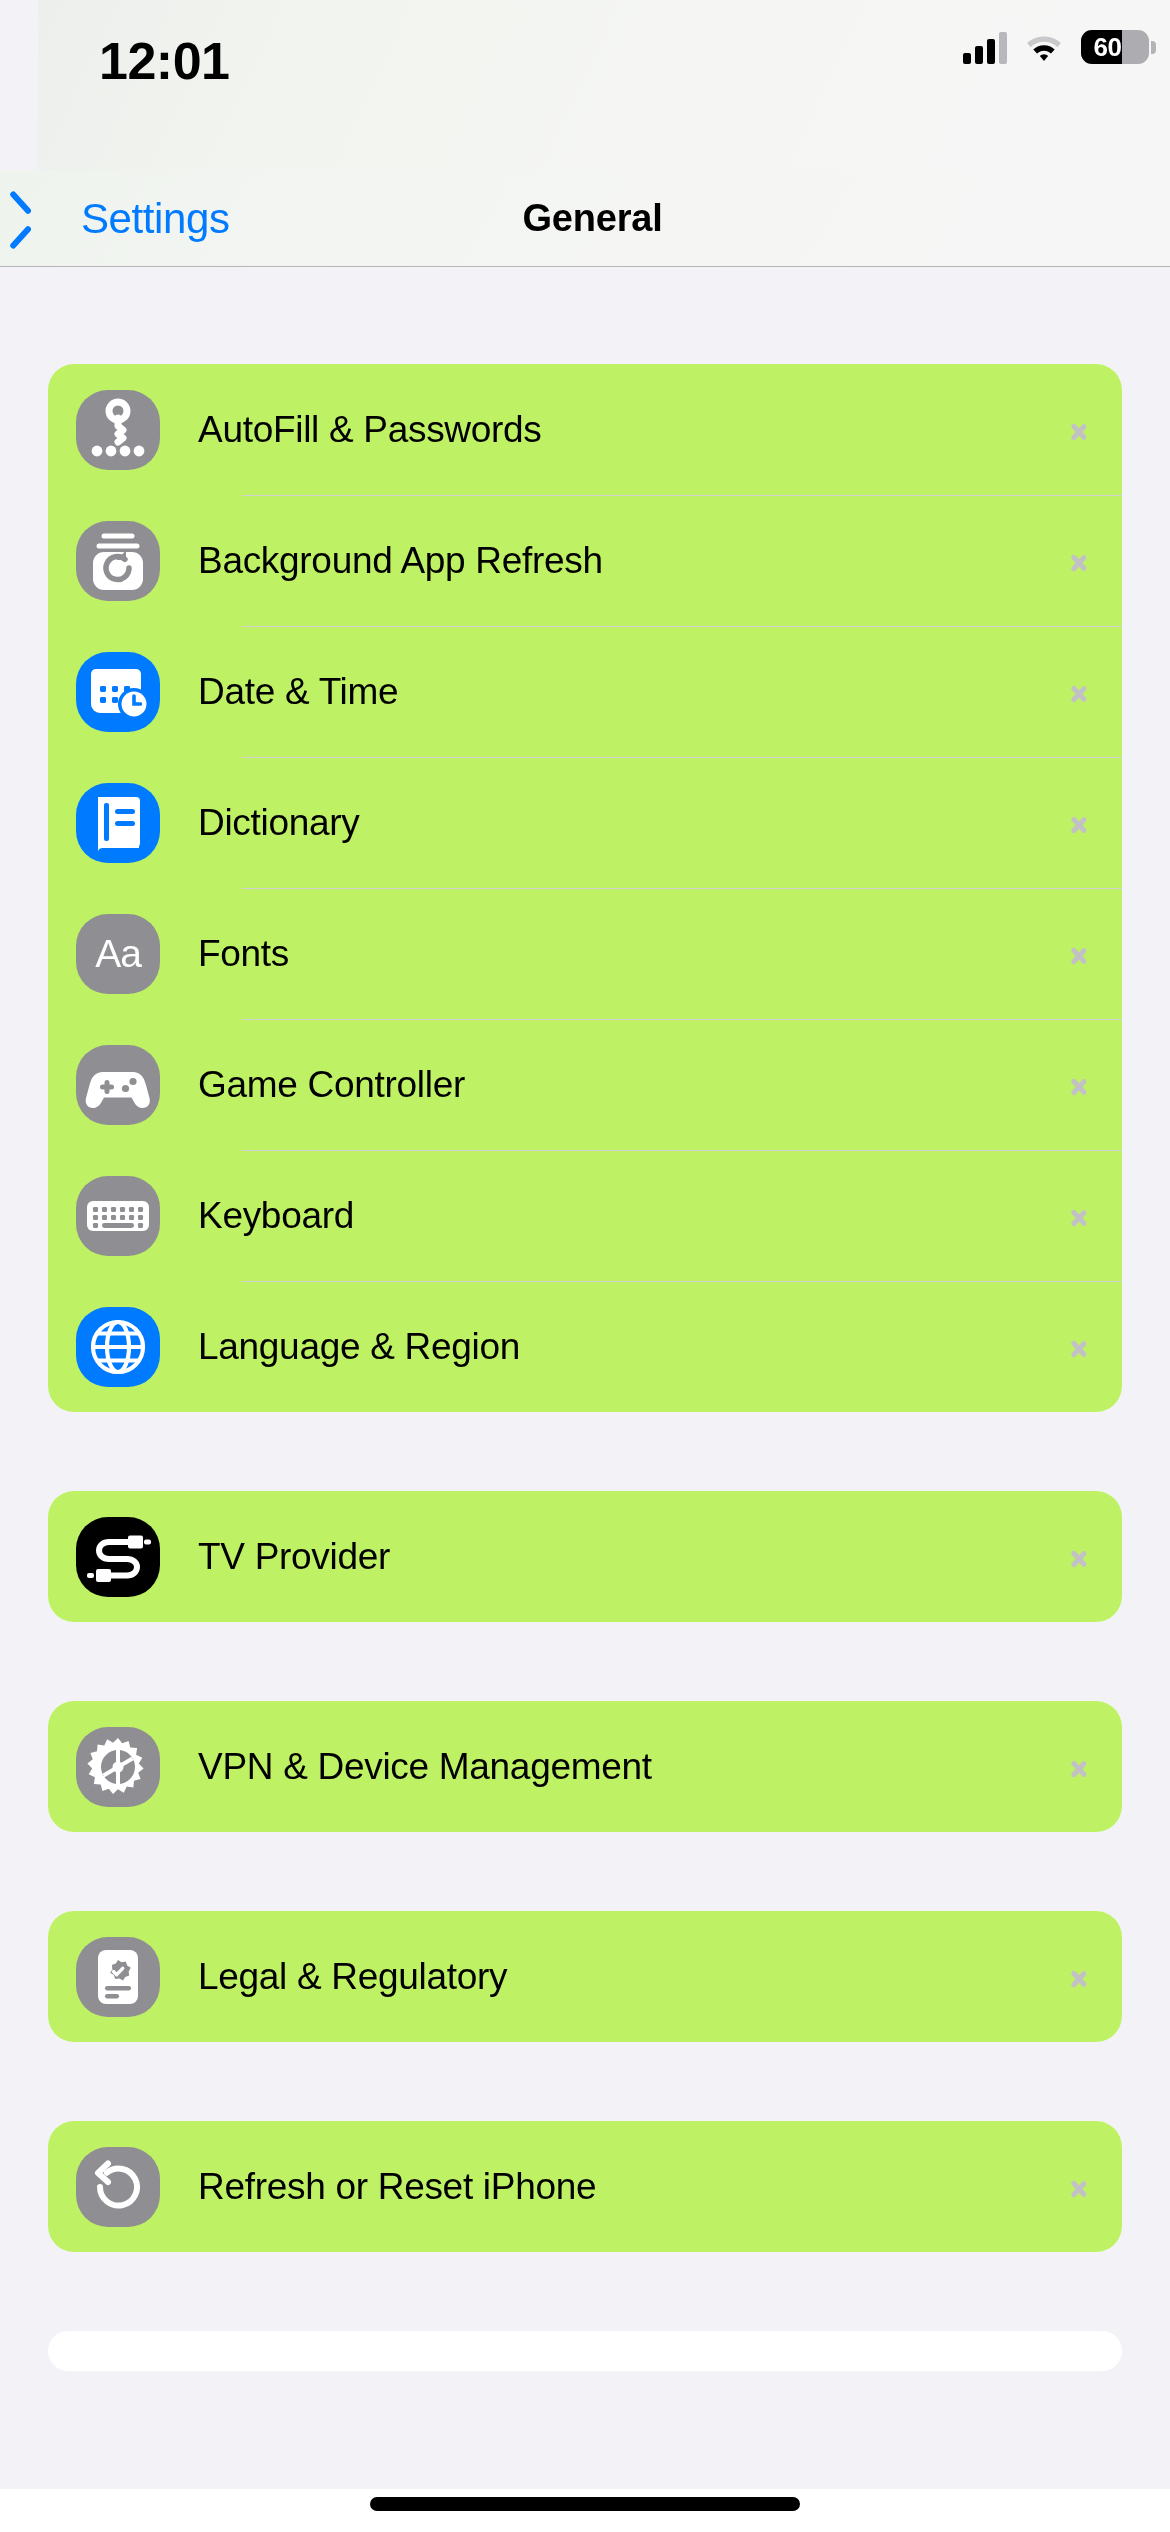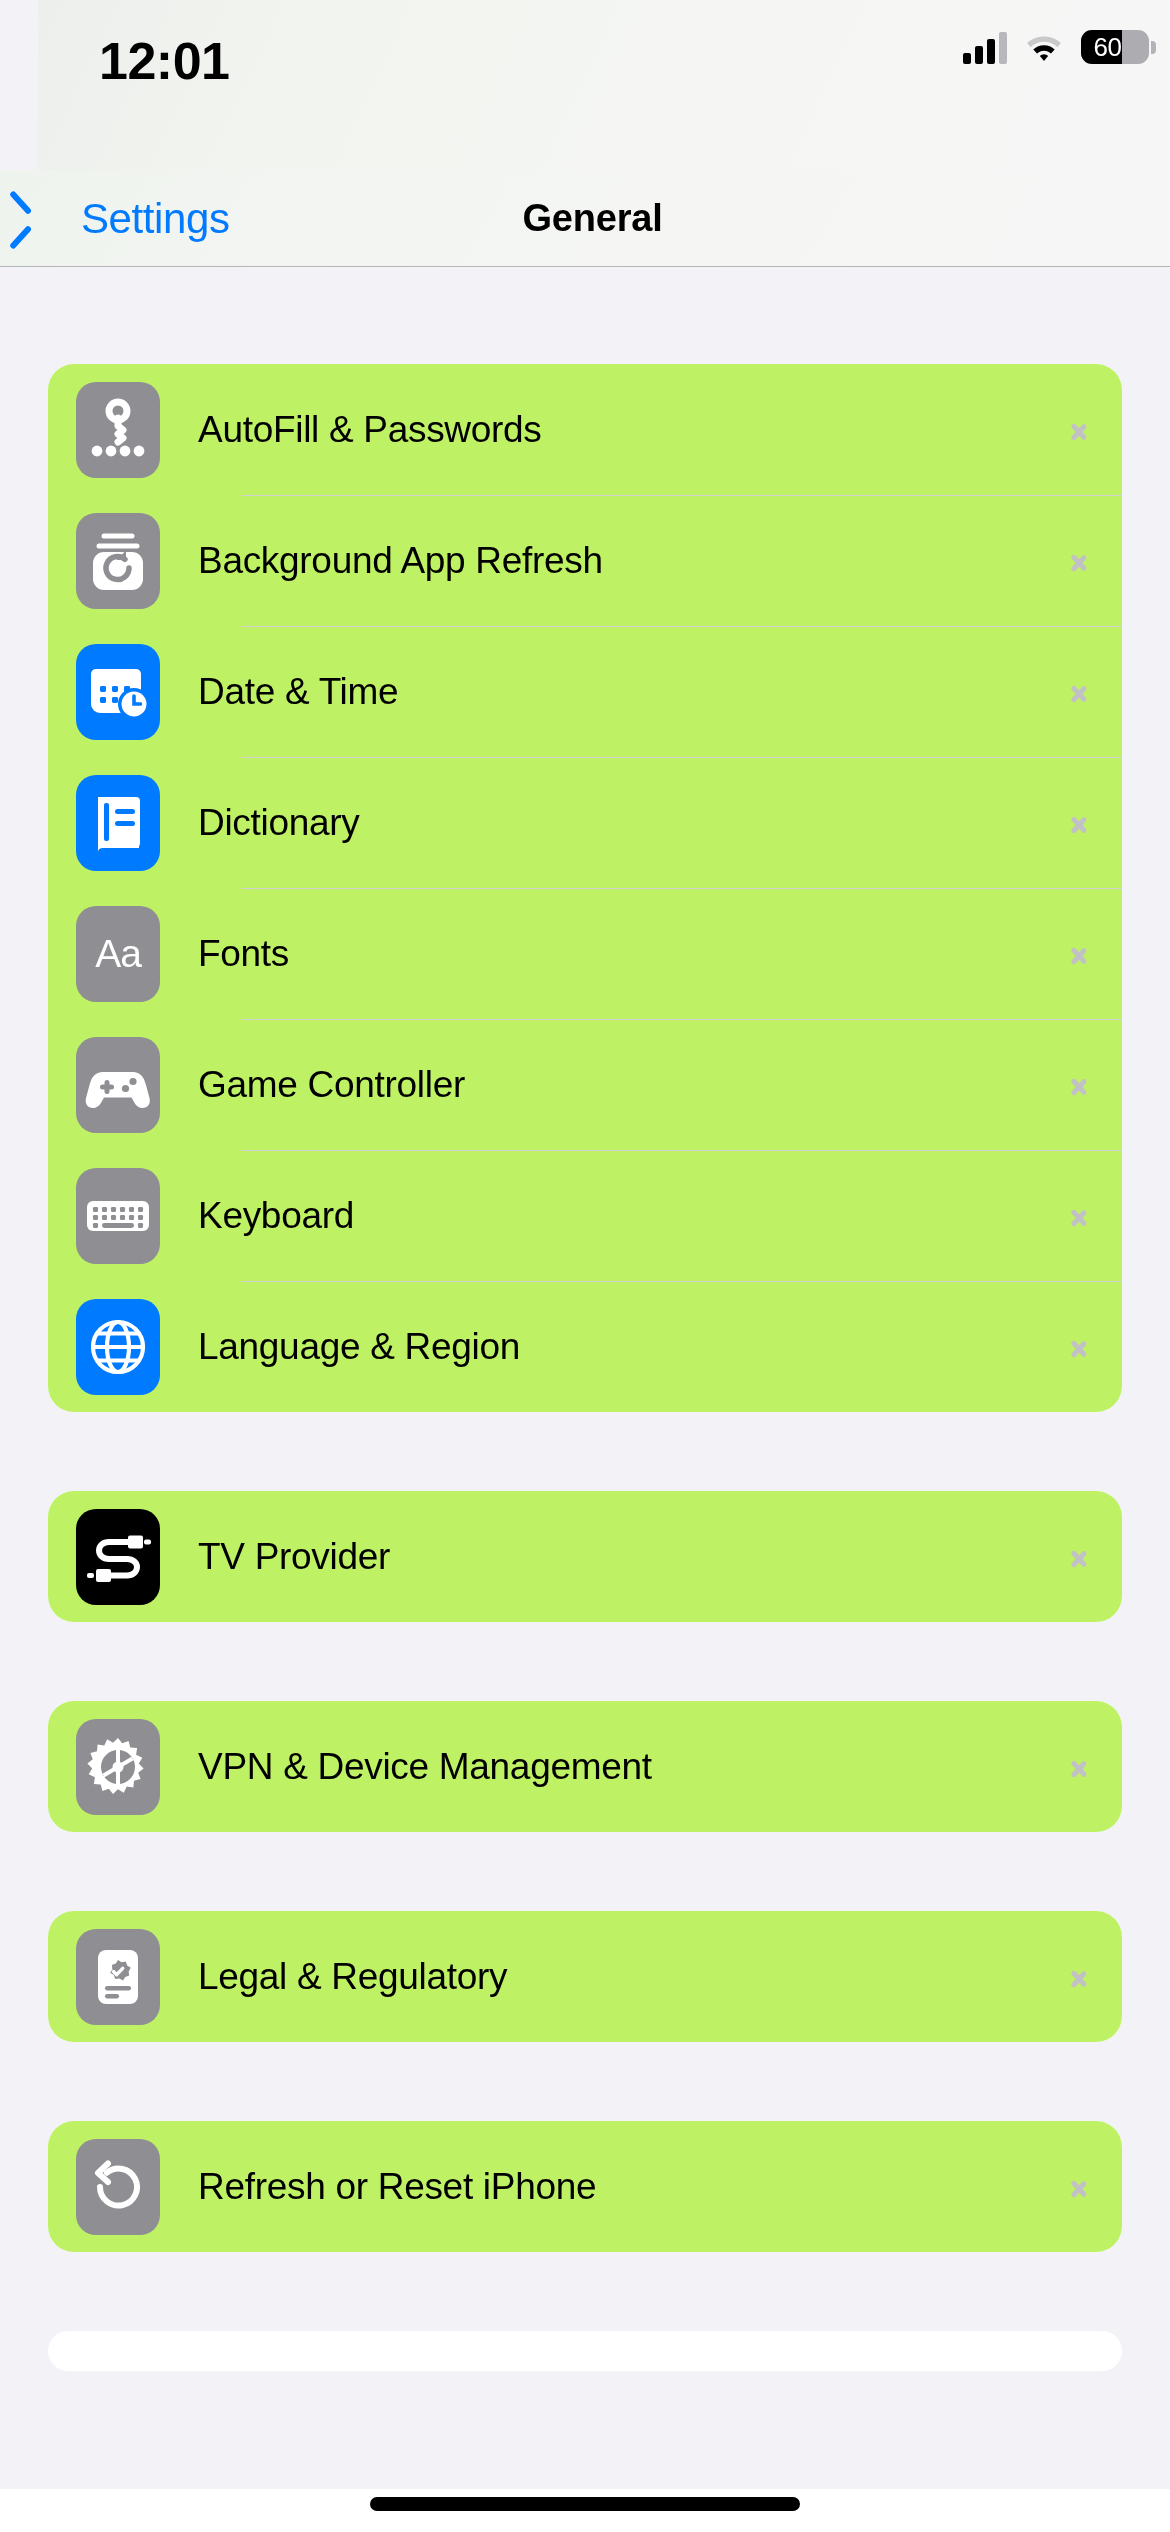--- a/index.html
+++ b/index.html
@@ -36,21 +36,21 @@
     position:relative; width:68px; height:34px;
     border-radius:11px; overflow:hidden;
     background:#ACACB1;
   }
   .batt .fill {
     position:absolute; left:0; top:0; bottom:0; width:60%;
     background:#000;
   }
   .batt .lvl {
     position:absolute; inset:0; display:flex; align-items:center; justify-content:center;
-    font-size:26px; font-weight:normal; color:#fff; letter-spacing:-0.5px;
+    font-size:26px; font-weight:bold; color:#fff; letter-spacing:-0.5px;
     padding-right:15px;
   }
   .batt-tip {
     width:5px; height:13px; background:#B4B4B8;
     border-radius:0 4px 4px 0; margin-left:2px;
   }
 
   
   .navbar {
     position:absolute; top:170px; left:0; width:1170px; height:97px;
@@ -90,21 +90,21 @@
     position:relative; display:flex; align-items:center;
     height:131px; padding-left:28px; padding-right:30px; cursor:pointer;
     background:#bef264;
     gap:8px;
   }
   .row + .row::before {
     content:""; position:absolute; left:194px; right:0; top:0; height:1px;
     background:#D3D3D7;
   }
   .row-icon {
-    width:84px; height:96px; border-radius:20px; flex:none;
+    width:84px; height:80px; border-radius:32px; flex:none;
     display:flex; align-items:center; justify-content:center;
     position:relative; overflow:hidden;
   }
   .row-label {
     flex:1; margin-left:30px; font-size:37px; color:#000;
     letter-spacing:-0.3px; line-height:44px;
   }
   .chev {
     width:17px; height:30px; flex:none; position:relative; margin-right:4px;
   }

